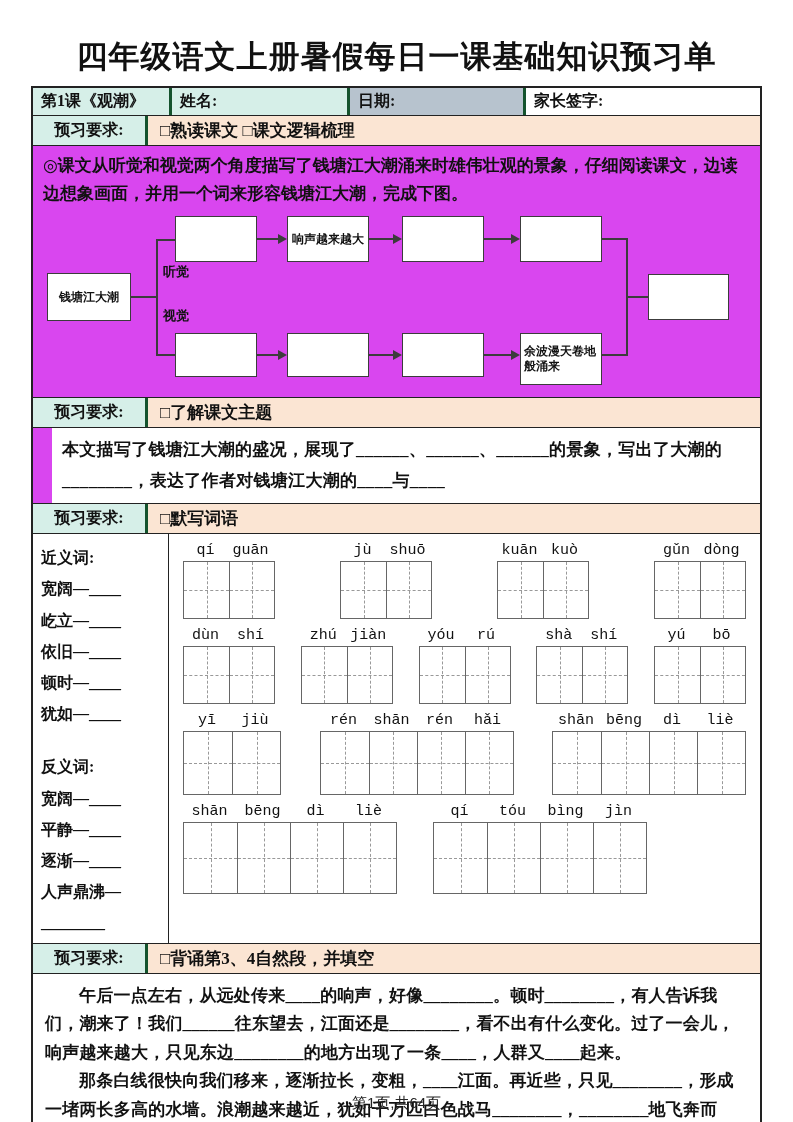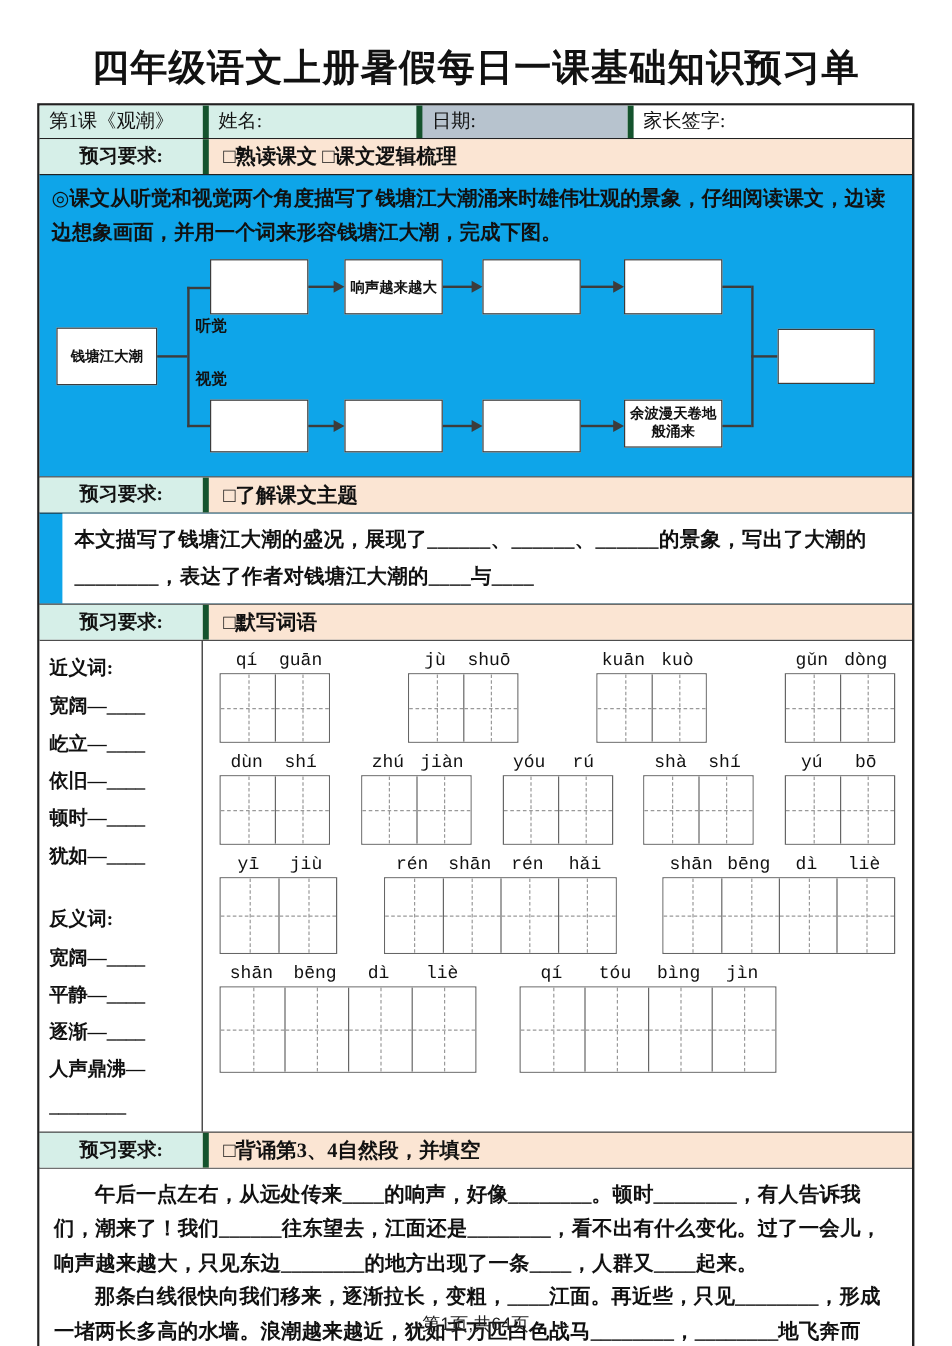--- a/index.html
+++ b/index.html
@@ -29,58 +29,58 @@
   .tbl{
     position:absolute;
     left:31px; top:86px;
     width:731px;
     border:2px solid #222;
     background:#fff;
   }
   .row{display:flex;border-top:1px solid #222;}
   .row:first-child{border-top:none;}
   .cell{padding:3px 8px;}
-  .vline{border-left:5px solid #14532d;}
-  
-  .hdr .cell{font-size:16px;font-weight:400;display:flex;align-items:center;}
+  .vline{border-left:3px solid #14532d;}
+  
+  .hdr .cell{font-size:16px;font-weight:700;display:flex;align-items:center;}
   .c-lesson{width:136px;background:var(--mint);justify-content:flex-start;}
   .c-name{width:178px;background:var(--mint);}
   .c-date{width:176px;background:var(--blue);}
   .c-sign{flex:1;background:#fff;}
   
   .req-label{
-    width:136px;background:var(--mint);
+    width:112px;background:var(--mint);
     font-size:16px;font-weight:600;
     display:flex;align-items:center;justify-content:center;
     padding:3px 4px;
   }
   .req-text{
     flex:1;background:var(--peach);
     font-size:17px;font-weight:600;
     display:flex;align-items:center;
     padding:3px 12px;
   }
   
-  .content-row{display:block;background:#0ea5e9;}
+  .content-row{display:block;background:#d946ef;}
   .intro-p{
     font-size:17px;font-weight:600;
     line-height:1.62;
     padding:6px 10px 2px 10px;
   }
   .diagram{
     position:relative;
     height:186px;
     margin-top:2px;
   }
   .dbox{
     position:absolute;
     border:1.5px solid var(--line);
     background:#fff;
     display:flex;align-items:center;justify-content:center;
-    text-align:center;
+    text-align:left;
     font-size:12px;font-weight:600;
     line-height:1.25;
     padding:1px 3px;
   }
   .dline{position:absolute;background:var(--line);}
   .dlabel{position:absolute;font-size:13px;font-weight:600;}
   .ahead{
     position:absolute;width:0;height:0;
     border-top:5px solid transparent;
     border-bottom:5px solid transparent;
@@ -187,21 +187,21 @@
       <div class="dlabel" style="left:130px;top:96px;">视觉</div>
 
       <div class="dbox" style="left:142px;top:5px;width:82px;height:46px;"></div>
       <div class="dbox" style="left:254px;top:5px;width:82px;height:46px;">响声越来越大</div>
       <div class="dbox" style="left:369px;top:5px;width:82px;height:46px;"></div>
       <div class="dbox" style="left:487px;top:5px;width:82px;height:46px;"></div>
 
       <div class="dbox" style="left:142px;top:122px;width:82px;height:44px;"></div>
       <div class="dbox" style="left:254px;top:122px;width:82px;height:44px;"></div>
       <div class="dbox" style="left:369px;top:122px;width:82px;height:44px;"></div>
-      <div class="dbox" style="left:487px;top:122px;width:82px;height:40px;font-family:Liberation Mono, monospace;">余波漫天卷地般涌来</div>
+      <div class="dbox" style="left:487px;top:122px;width:82px;height:52px;">余波漫天卷地般涌来</div>
 
       <div class="dline" style="left:224px;top:27px;width:22px;height:2px;"></div>
       <div class="ahead" style="left:245px;top:23px;"></div>
       <div class="dline" style="left:336px;top:27px;width:25px;height:2px;"></div>
       <div class="ahead" style="left:360px;top:23px;"></div>
       <div class="dline" style="left:451px;top:27px;width:28px;height:2px;"></div>
       <div class="ahead" style="left:478px;top:23px;"></div>
 
       <div class="dline" style="left:224px;top:143px;width:22px;height:2px;"></div>
       <div class="ahead" style="left:245px;top:139px;"></div>

